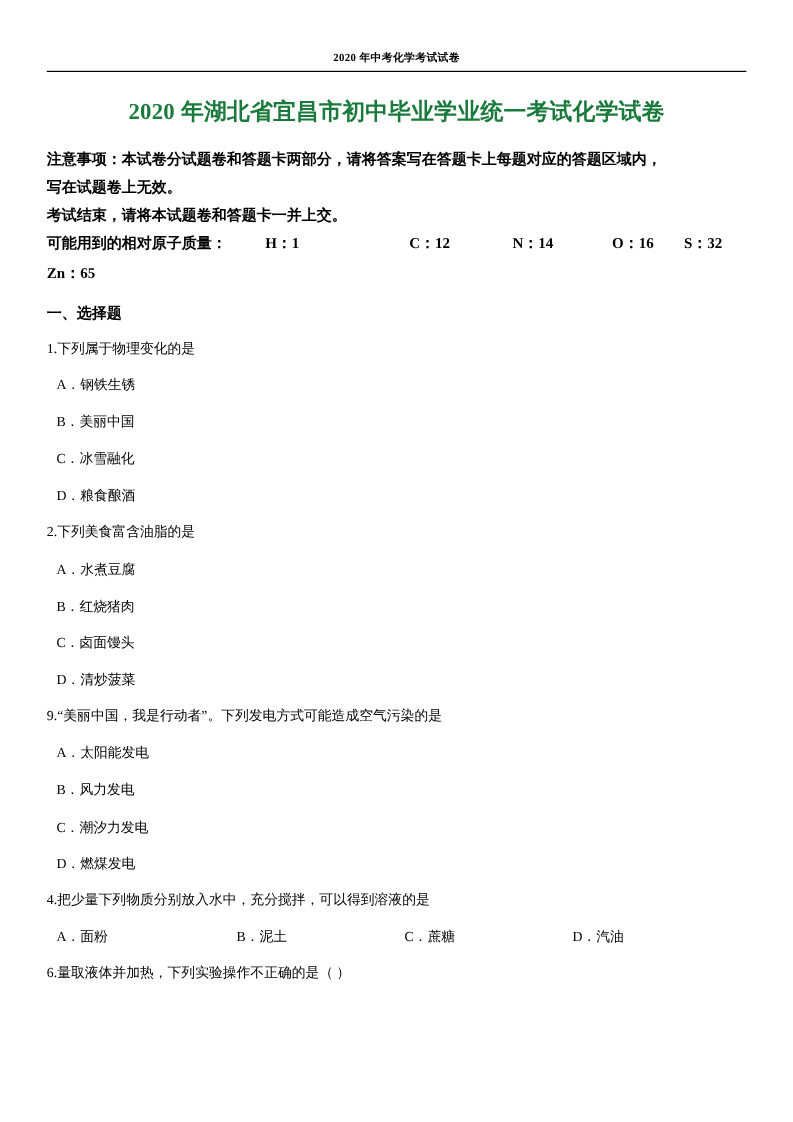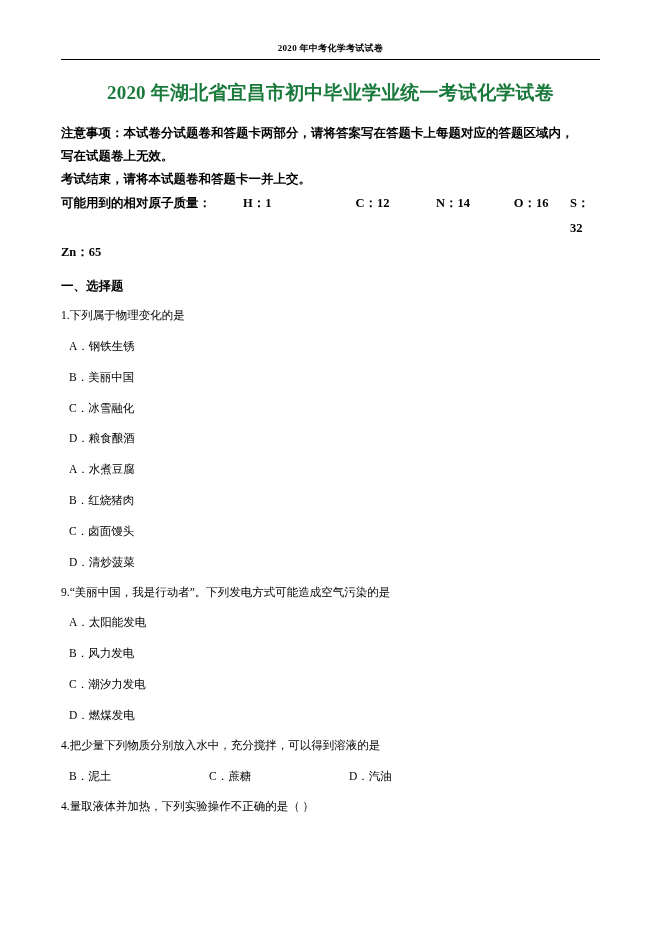--- a/index.html
+++ b/index.html
@@ -13,21 +13,21 @@
     font-family: "Liberation Serif", serif;
     color: #000000;
     position: relative;
     overflow: hidden;
   }
   .page {
     position: relative;
     width: 661px;
     height: 935px;
     box-sizing: border-box;
-    padding: 0 61px;
+    padding: 0 39px;
     font-family: Liberation Serif, serif;
   }
   .header {
     text-align: center;
     font-size: 9px;
     font-weight: bold;
     padding-top: 42px;
     letter-spacing: 0.3px;
     color: #000;
   }
@@ -130,33 +130,35 @@
   <div class="mass-row2">Zn：65</div>
 
   <div class="section-title">一、选择题</div>
 
   <div class="q-stem">1.下列属于物理变化的是</div>
   <div class="opt">A．钢铁生锈</div>
   <div class="opt">B．美丽中国</div>
   <div class="opt">C．冰雪融化</div>
   <div class="opt">D．粮食酿酒</div>
 
+  <div class="q-stem">2.下列美食富含油脂的是</div>
   <div class="opt">A．水煮豆腐</div>
   <div class="opt">B．红烧猪肉</div>
   <div class="opt">C．卤面馒头</div>
   <div class="opt">D．清炒菠菜</div>
 
   <div class="q-stem">9.“美丽中国，我是行动者”。下列发电方式可能造成空气污染的是</div>
   <div class="opt">A．太阳能发电</div>
   <div class="opt">B．风力发电</div>
   <div class="opt">C．潮汐力发电</div>
   <div class="opt">D．燃煤发电</div>
 
   <div class="q-stem">4.把少量下列物质分别放入水中，充分搅拌，可以得到溶液的是</div>
   <div class="opts-inline">
+    <span class="oi oi-a">A．面粉</span>
     <span class="oi oi-b">B．泥土</span>
     <span class="oi oi-c">C．蔗糖</span>
     <span class="oi oi-d">D．汽油</span>
   </div>
 
-  <div class="q-stem">4.量取液体并加热，下列实验操作不正确的是（     ）</div>
+  <div class="q-stem">6.量取液体并加热，下列实验操作不正确的是（     ）</div>
 
 </div>
 
 </body></html>

